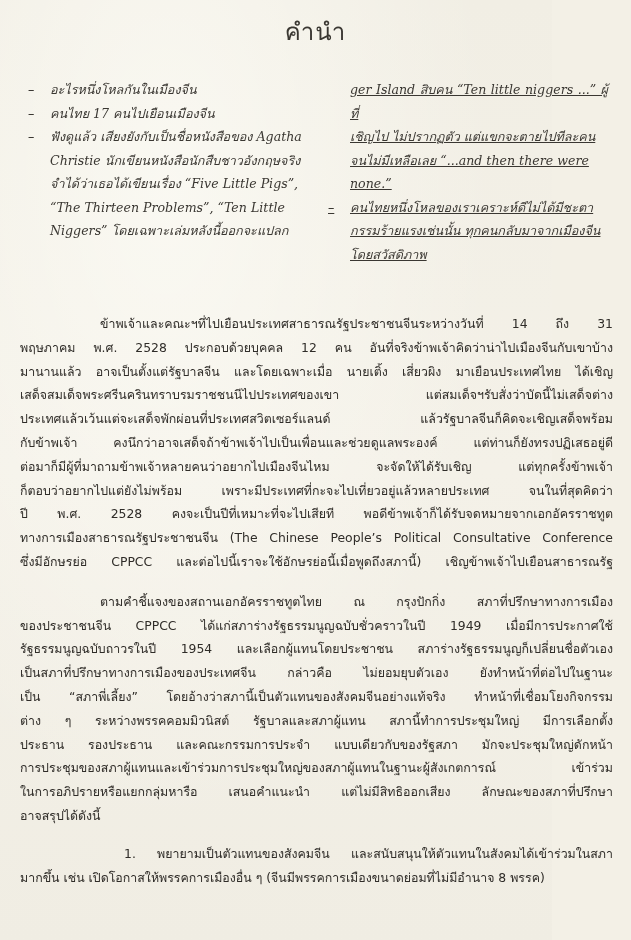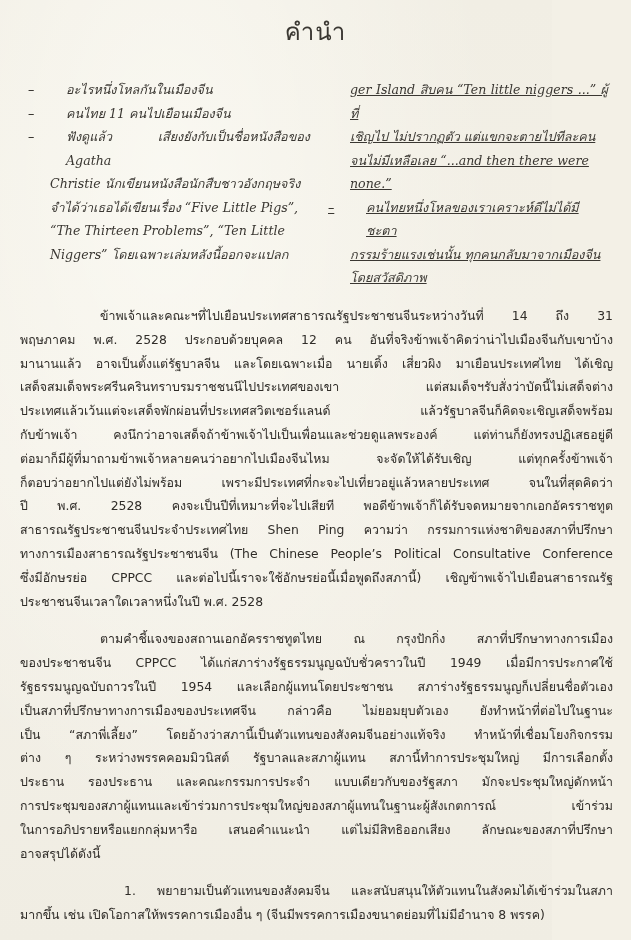--- a/index.html
+++ b/index.html
@@ -58,38 +58,37 @@
   .ep-item {
     display: flex;
   }
   .ep-dash {
     width: 22px;
     flex: 0 0 22px;
   }
   .ep-text {
     flex: 1;
     text-align: justify;
-    margin-left: 16px;
   }
   .ep-cont {
     padding-left: 22px;
     text-align: justify;
   }
   .body {
     position: absolute;
     top: 296px;
     left: 20px;
     width: 593px;
     font-family: "DejaVu Sans", sans-serif;
     font-size: 12.4px;
     line-height: 23.8px;
     color: #2f2c28;
   }
   .para {
-    margin: 8px 0 14px 0;
+    margin: 16px 0 14px 0;
     text-align: justify;
     text-align-last: left;
   }
   .line {
     display: block;
     white-space: nowrap;
     text-align: justify;
     text-align-last: justify;
   }
   .line.last {
@@ -113,21 +112,21 @@
   <div class="title">คำนำ</div>
 
   <div class="epigraph">
     <div class="ep-col">
       <div class="ep-item">
         <span class="ep-dash">–</span>
         <span class="ep-text">อะไรหนึ่งโหลกันในเมืองจีน</span>
       </div>
       <div class="ep-item">
         <span class="ep-dash">–</span>
-        <span class="ep-text">คนไทย 11 คนไปเยือนเมืองจีน</span>
+        <span class="ep-text">คนไทย 17 คนไปเยือนเมืองจีน</span>
       </div>
       <div class="ep-item">
         <span class="ep-dash">–</span>
         <span class="ep-text">ฟังดูแล้ว เสียงยังกับเป็นชื่อหนังสือของ Agatha</span>
       </div>
       <div class="ep-cont">Christie นักเขียนหนังสือนักสืบชาวอังกฤษจริง</div>
       <div class="ep-cont">จำได้ว่าเธอได้เขียนเรื่อง “Five Little Pigs”,</div>
       <div class="ep-cont">“The Thirteen Problems”, “Ten Little</div>
       <div class="ep-cont">Niggers” โดยเฉพาะเล่มหลังนี้ออกจะแปลก</div>
     </div>
@@ -150,24 +149,22 @@
     <div class="para">
       <span class="line indent">ข้าพเจ้าและคณะฯที่ไปเยือนประเทศสาธารณรัฐประชาชนจีนระหว่างวันที่ 14 ถึง 31</span>
       <span class="line">พฤษภาคม พ.ศ. 2528 ประกอบด้วยบุคคล 12 คน อันที่จริงข้าพเจ้าคิดว่าน่าไปเมืองจีนกับเขาบ้าง</span>
       <span class="line">มานานแล้ว อาจเป็นตั้งแต่รัฐบาลจีน และโดยเฉพาะเมื่อ นายเติ้ง เสี่ยวผิง มาเยือนประเทศไทย ได้เชิญ</span>
       <span class="line">เสด็จสมเด็จพระศรีนครินทราบรมราชชนนีไปประเทศของเขา แต่สมเด็จฯรับสั่งว่าบัดนี้ไม่เสด็จต่าง</span>
       <span class="line">ประเทศแล้วเว้นแต่จะเสด็จพักผ่อนที่ประเทศสวิตเซอร์แลนด์ แล้วรัฐบาลจีนก็คิดจะเชิญเสด็จพร้อม</span>
       <span class="line">กับข้าพเจ้า คงนึกว่าอาจเสด็จถ้าข้าพเจ้าไปเป็นเพื่อนและช่วยดูแลพระองค์ แต่ท่านก็ยังทรงปฏิเสธอยู่ดี</span>
       <span class="line">ต่อมาก็มีผู้ที่มาถามข้าพเจ้าหลายคนว่าอยากไปเมืองจีนไหม จะจัดให้ได้รับเชิญ แต่ทุกครั้งข้าพเจ้า</span>
       <span class="line">ก็ตอบว่าอยากไปแต่ยังไม่พร้อม เพราะมีประเทศที่กะจะไปเที่ยวอยู่แล้วหลายประเทศ จนในที่สุดคิดว่า</span>
       <span class="line">ปี พ.ศ. 2528 คงจะเป็นปีที่เหมาะที่จะไปเสียที พอดีข้าพเจ้าก็ได้รับจดหมายจากเอกอัครราชทูต</span>
-      <span class="line">สาธารณรัฐประชาชนจีนประจำประเทศไทย Shen Ping ความว่า กรรมการแห่งชาติของสภาที่ปรึกษา</span>
       <span class="line">ทางการเมืองสาธารณรัฐประชาชนจีน (The Chinese People’s Political Consultative Conference</span>
       <span class="line">ซึ่งมีอักษรย่อ CPPCC และต่อไปนี้เราจะใช้อักษรย่อนี้เมื่อพูดถึงสภานี้) เชิญข้าพเจ้าไปเยือนสาธารณรัฐ</span>
-      <span class="line last">ประชาชนจีนเวลาใดเวลาหนึ่งในปี พ.ศ. 2528</span>
     </div>
 
     <div class="para">
       <span class="line indent">ตามคำชี้แจงของสถานเอกอัครราชทูตไทย ณ กรุงปักกิ่ง สภาที่ปรึกษาทางการเมือง</span>
       <span class="line">ของประชาชนจีน CPPCC ได้แก่สภาร่างรัฐธรรมนูญฉบับชั่วคราวในปี 1949 เมื่อมีการประกาศใช้</span>
       <span class="line">รัฐธรรมนูญฉบับถาวรในปี 1954 และเลือกผู้แทนโดยประชาชน สภาร่างรัฐธรรมนูญก็เปลี่ยนชื่อตัวเอง</span>
       <span class="line">เป็นสภาที่ปรึกษาทางการเมืองของประเทศจีน กล่าวคือ ไม่ยอมยุบตัวเอง ยังทำหน้าที่ต่อไปในฐานะ</span>
       <span class="line">เป็น “สภาพี่เลี้ยง” โดยอ้างว่าสภานี้เป็นตัวแทนของสังคมจีนอย่างแท้จริง ทำหน้าที่เชื่อมโยงกิจกรรม</span>
       <span class="line">ต่าง ๆ ระหว่างพรรคคอมมิวนิสต์ รัฐบาลและสภาผู้แทน สภานี้ทำการประชุมใหญ่ มีการเลือกตั้ง</span>
       <span class="line">ประธาน รองประธาน และคณะกรรมการประจำ แบบเดียวกับของรัฐสภา มักจะประชุมใหญ่ดักหน้า</span>

